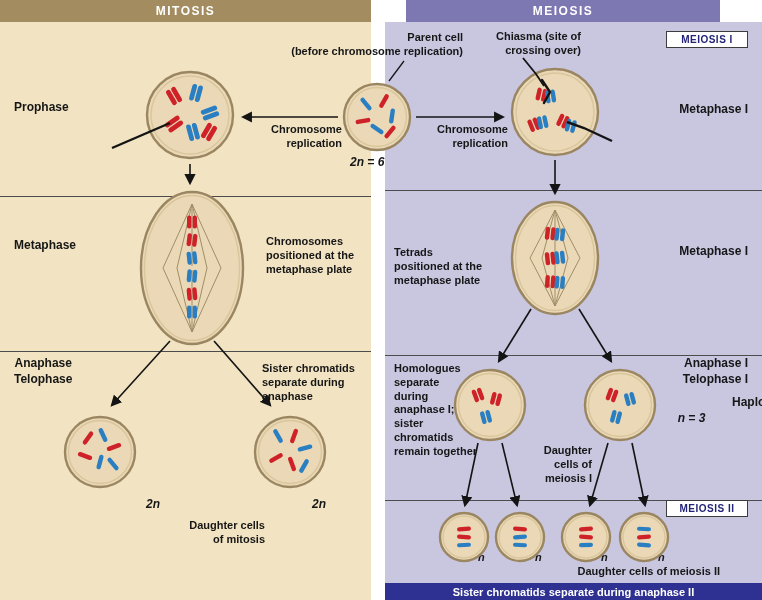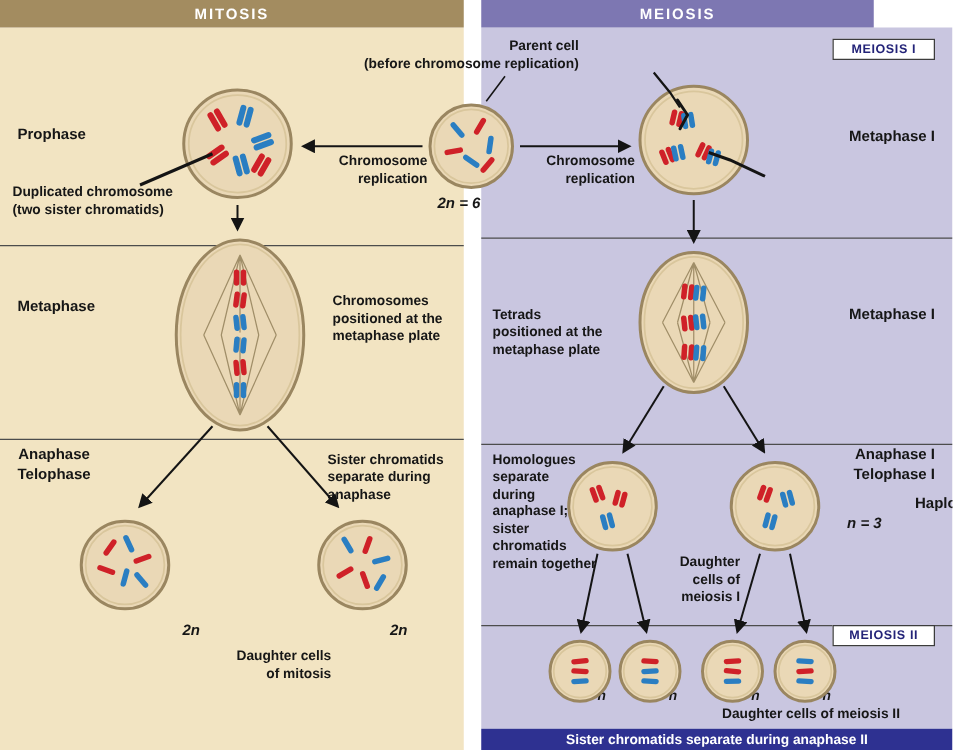--- a/index.html
+++ b/index.html
@@ -4,21 +4,21 @@
 <style>
   * { margin:0; padding:0; box-sizing:border-box; }
   body { font-family:"Liberation Sans", sans-serif; background:#fff; }
   .figure { position:relative; width:762px; height:600px; background:#fff; overflow:hidden; }
   .panel { position:absolute; }
   .mitosis-panel { left:0; top:22px; width:371px; height:578px; background:var(--mitosis-bg); }
   .meiosis-panel { left:385px; top:22px; width:377px; height:561px; background:var(--meiosis-bg); }
   .hdr { position:absolute; top:0; height:22px; display:flex; align-items:center; justify-content:center;
          color:#fff; font-weight:bold; font-size:12px; letter-spacing:1.5px; }
   .hdr-mitosis { left:0; width:371px; background:var(--mitosis-header); }
-  .hdr-meiosis { left:385px; width:314px; background:var(--meiosis-header); }
+  .hdr-meiosis { left:406px; width:314px; background:var(--meiosis-header); }
   .divider { position:absolute; height:1px; background:var(--divider); }
   .lbl { position:absolute; white-space:pre-line; font-size:11px; font-weight:bold; color:var(--text); line-height:1.25; }
   .phase { position:absolute; white-space:pre-line; font-size:12px; font-weight:bold; color:var(--text); line-height:1.3;text-align:center; }
   .ctr { text-align:right; }
   .rt { text-align:right; }
   .ploidy { position:absolute; font-size:12px; font-weight:bold; font-style:italic; color:var(--text); }
   .nlbl { position:absolute; font-size:11px; font-weight:bold; font-style:italic; color:var(--text); }
   .box { position:absolute; background:#fff; border:1px solid #3c3c3c; display:flex; align-items:center;
          justify-content:center; font-size:10px; font-weight:bold; letter-spacing:0.5px; color:var(--box-text); }
   .bottom-bar { position:absolute; left:385px; top:583px; width:377px; height:17px; background:var(--bottom-bar);
@@ -81,35 +81,35 @@
   <div class="phase rt" style="left:648px;top:244px;width:100px">Metaphase I</div>
   <div class="phase rt" style="left:648px;top:356px;width:100px">Anaphase I
 Telophase I</div>
   <div class="phase rt" style="left:676px;top:395px;width:100px">Haploid</div>
   <div class="ploidy rt" style="left:644px;top:411px;width:95px;text-align:center">n = 3</div>
 
   <div class="lbl ctr" style="left:258px;top:31px;width:205px">Parent cell
 (before chromosome replication)</div>
   <div class="ploidy" style="left:350px;top:155px">2n = 6</div>
 
-  <div class="lbl" style="left:10px;top:148px;width:150px">Duplicated chromosome
-(two sister chromatids)</div>
   <div class="lbl ctr" style="left:250px;top:123px;width:92px">Chromosome
 replication</div>
   <div class="lbl" style="left:266px;top:235px;width:105px">Chromosomes
 positioned at the
 metaphase plate</div>
   <div class="lbl" style="left:262px;top:362px;width:110px">Sister chromatids
 separate during
 anaphase</div>
   <div class="ploidy" style="left:146px;top:497px">2n</div>
   <div class="ploidy" style="left:312px;top:497px">2n</div>
   <div class="lbl ctr" style="left:120px;top:519px;width:145px">Daughter cells
 of mitosis</div>
 
+  <div class="lbl ctr" style="left:465px;top:30px;width:116px">Chiasma (site of
+crossing over)</div>
   <div class="lbl ctr" style="left:416px;top:123px;width:92px">Chromosome
 replication</div>
   <div class="lbl" style="left:394px;top:246px;width:110px">Tetrads
 positioned at the
 metaphase plate</div>
   <div class="lbl" style="left:394px;top:362px;width:105px">Homologues
 separate
 during
 anaphase I;
 sister

